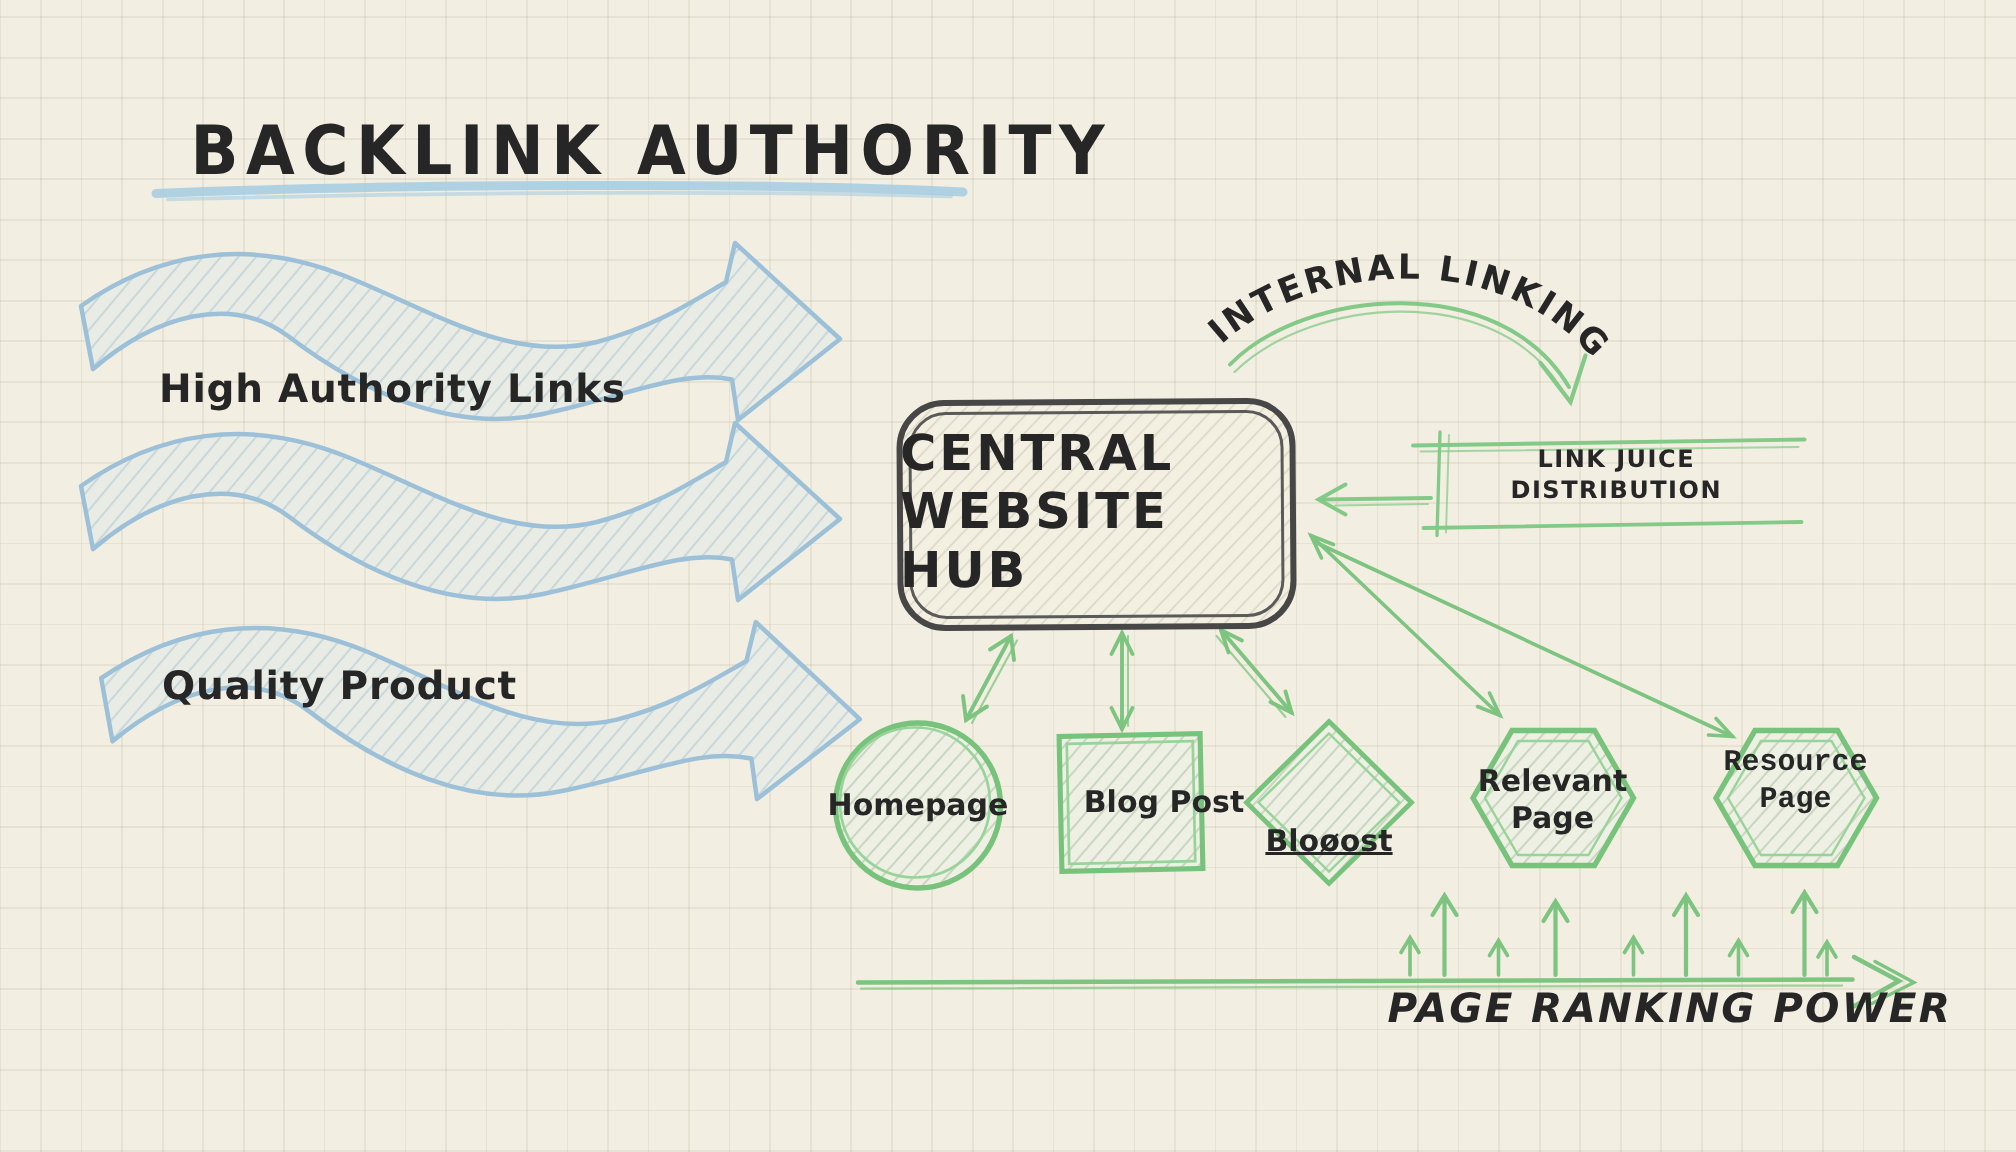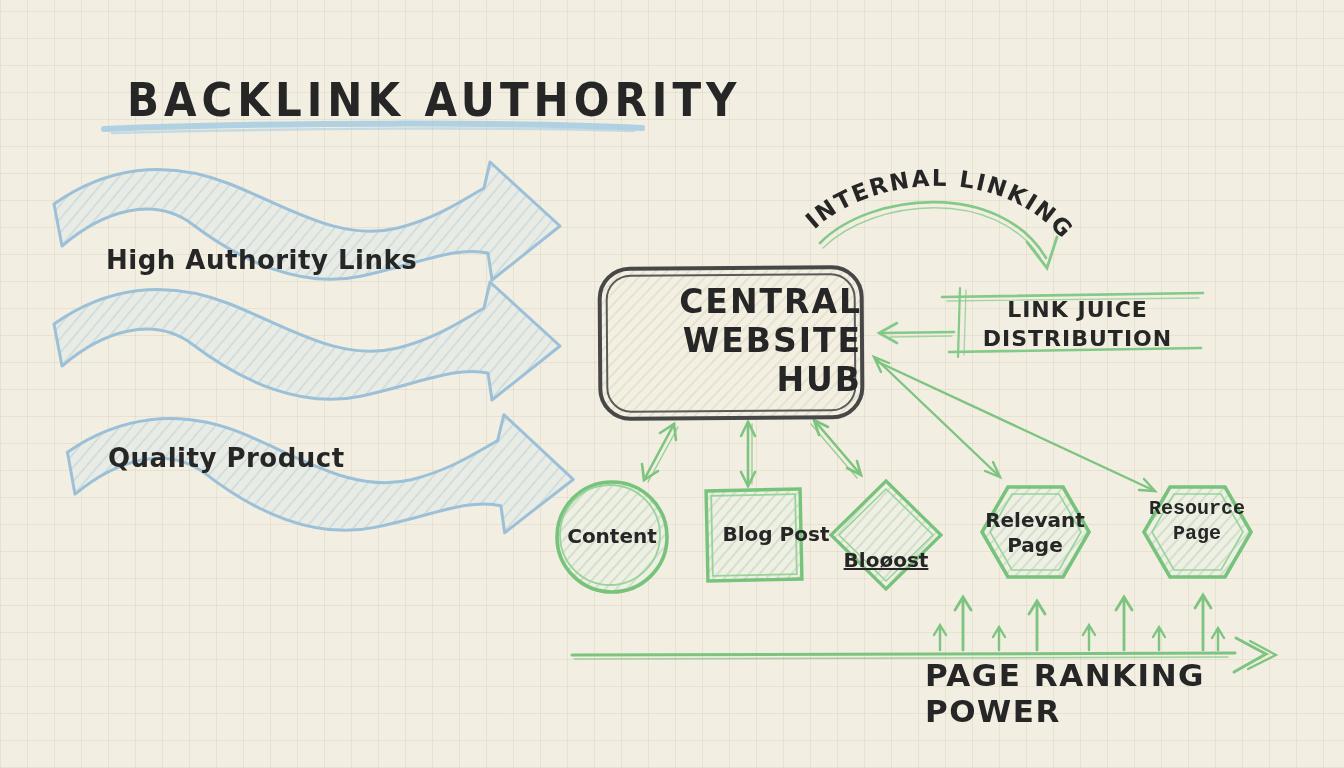--- a/index.html
+++ b/index.html
@@ -11,24 +11,24 @@
       repeating-linear-gradient(90deg, rgba(160,150,118,0.14) 0 1px, transparent 1px 27px);
     font-family:"DejaVu Sans", sans-serif;
   }
   #draw{position:absolute;left:0;top:0;width:1344px;height:768px;}
   .lbl{
     position:absolute;color:#262626;white-space:pre-line;
     font-family:"DejaVu Sans", sans-serif;font-weight:bold;
   }
   .title{font-size:42px;letter-spacing:5px;transform:scaleY(1.08);transform-origin:left top;}
   .ribbon-label{font-size:26px;letter-spacing:0.5px;line-height:1.25;}
-  .hub-label{font-size:33px;letter-spacing:2px;line-height:1.18;text-align:right;}
-  .lj-label{font-size:22px;letter-spacing:1px;line-height:1.3;text-align:center;}
+  .hub-label{font-size:33px;letter-spacing:2px;line-height:1.18;text-align:left;}
+  .lj-label{font-size:16px;letter-spacing:1px;line-height:1.3;text-align:center;}
   .page-label{font-size:20px;letter-spacing:0px;line-height:1.25;text-align:center;font-weight:bold;}
-  .axis-label{font-size:31px;letter-spacing:1.5px;}
+  .axis-label{font-size:27px;letter-spacing:1.5px;font-style:italic;}
 </style>
 </head>
 <body>
 
 <div id="canvas">
 
   <svg id="draw" viewBox="0 0 1344 768" xmlns="http://www.w3.org/2000/svg">
     <defs>
       <pattern id="ribbonFill" width="9" height="9" patternUnits="userSpaceOnUse" patternTransform="rotate(40)">
         <rect width="9" height="9" fill="#e8ece4"></rect>
@@ -163,21 +163,21 @@
   <div class="lbl ribbon-label" style="left:106px;top:196px;margin-top:48px;">High Authority Links</div>
   <div class="lbl ribbon-label" style="left:108px;top:442px;">Quality Product</div>
 
   <div class="lbl hub-label" style="left:600px;top:283px;width:262px;">CENTRAL
 WEBSITE
 HUB</div>
 
   <div class="lbl lj-label" style="left:955px;top:296px;width:245px;">LINK JUICE
 DISTRIBUTION</div>
 
-  <div class="lbl page-label" style="left:542px;top:524px;width:140px;">Content</div>
+  <div class="lbl page-label" style="left:542px;top:524px;width:140px;">Homepage</div>
   <div class="lbl page-label" style="left:699px;top:522px;width:108px;margin-left:23px;">Blog Post</div>
   <div class="lbl page-label" style="left:826px;top:548px;width:120px;text-decoration:underline;">Bloøost</div>
   <div class="lbl page-label" style="left:975px;top:508px;width:120px;">Relevant
 Page</div>
   <div class="lbl page-label" style="left:1137px;top:496px;width:120px;font-family:Liberation Mono, monospace;">Resource
 Page</div>
 
   <div class="lbl axis-label" style="left:925px;top:657px;">PAGE RANKING POWER</div>
 
 </div>

